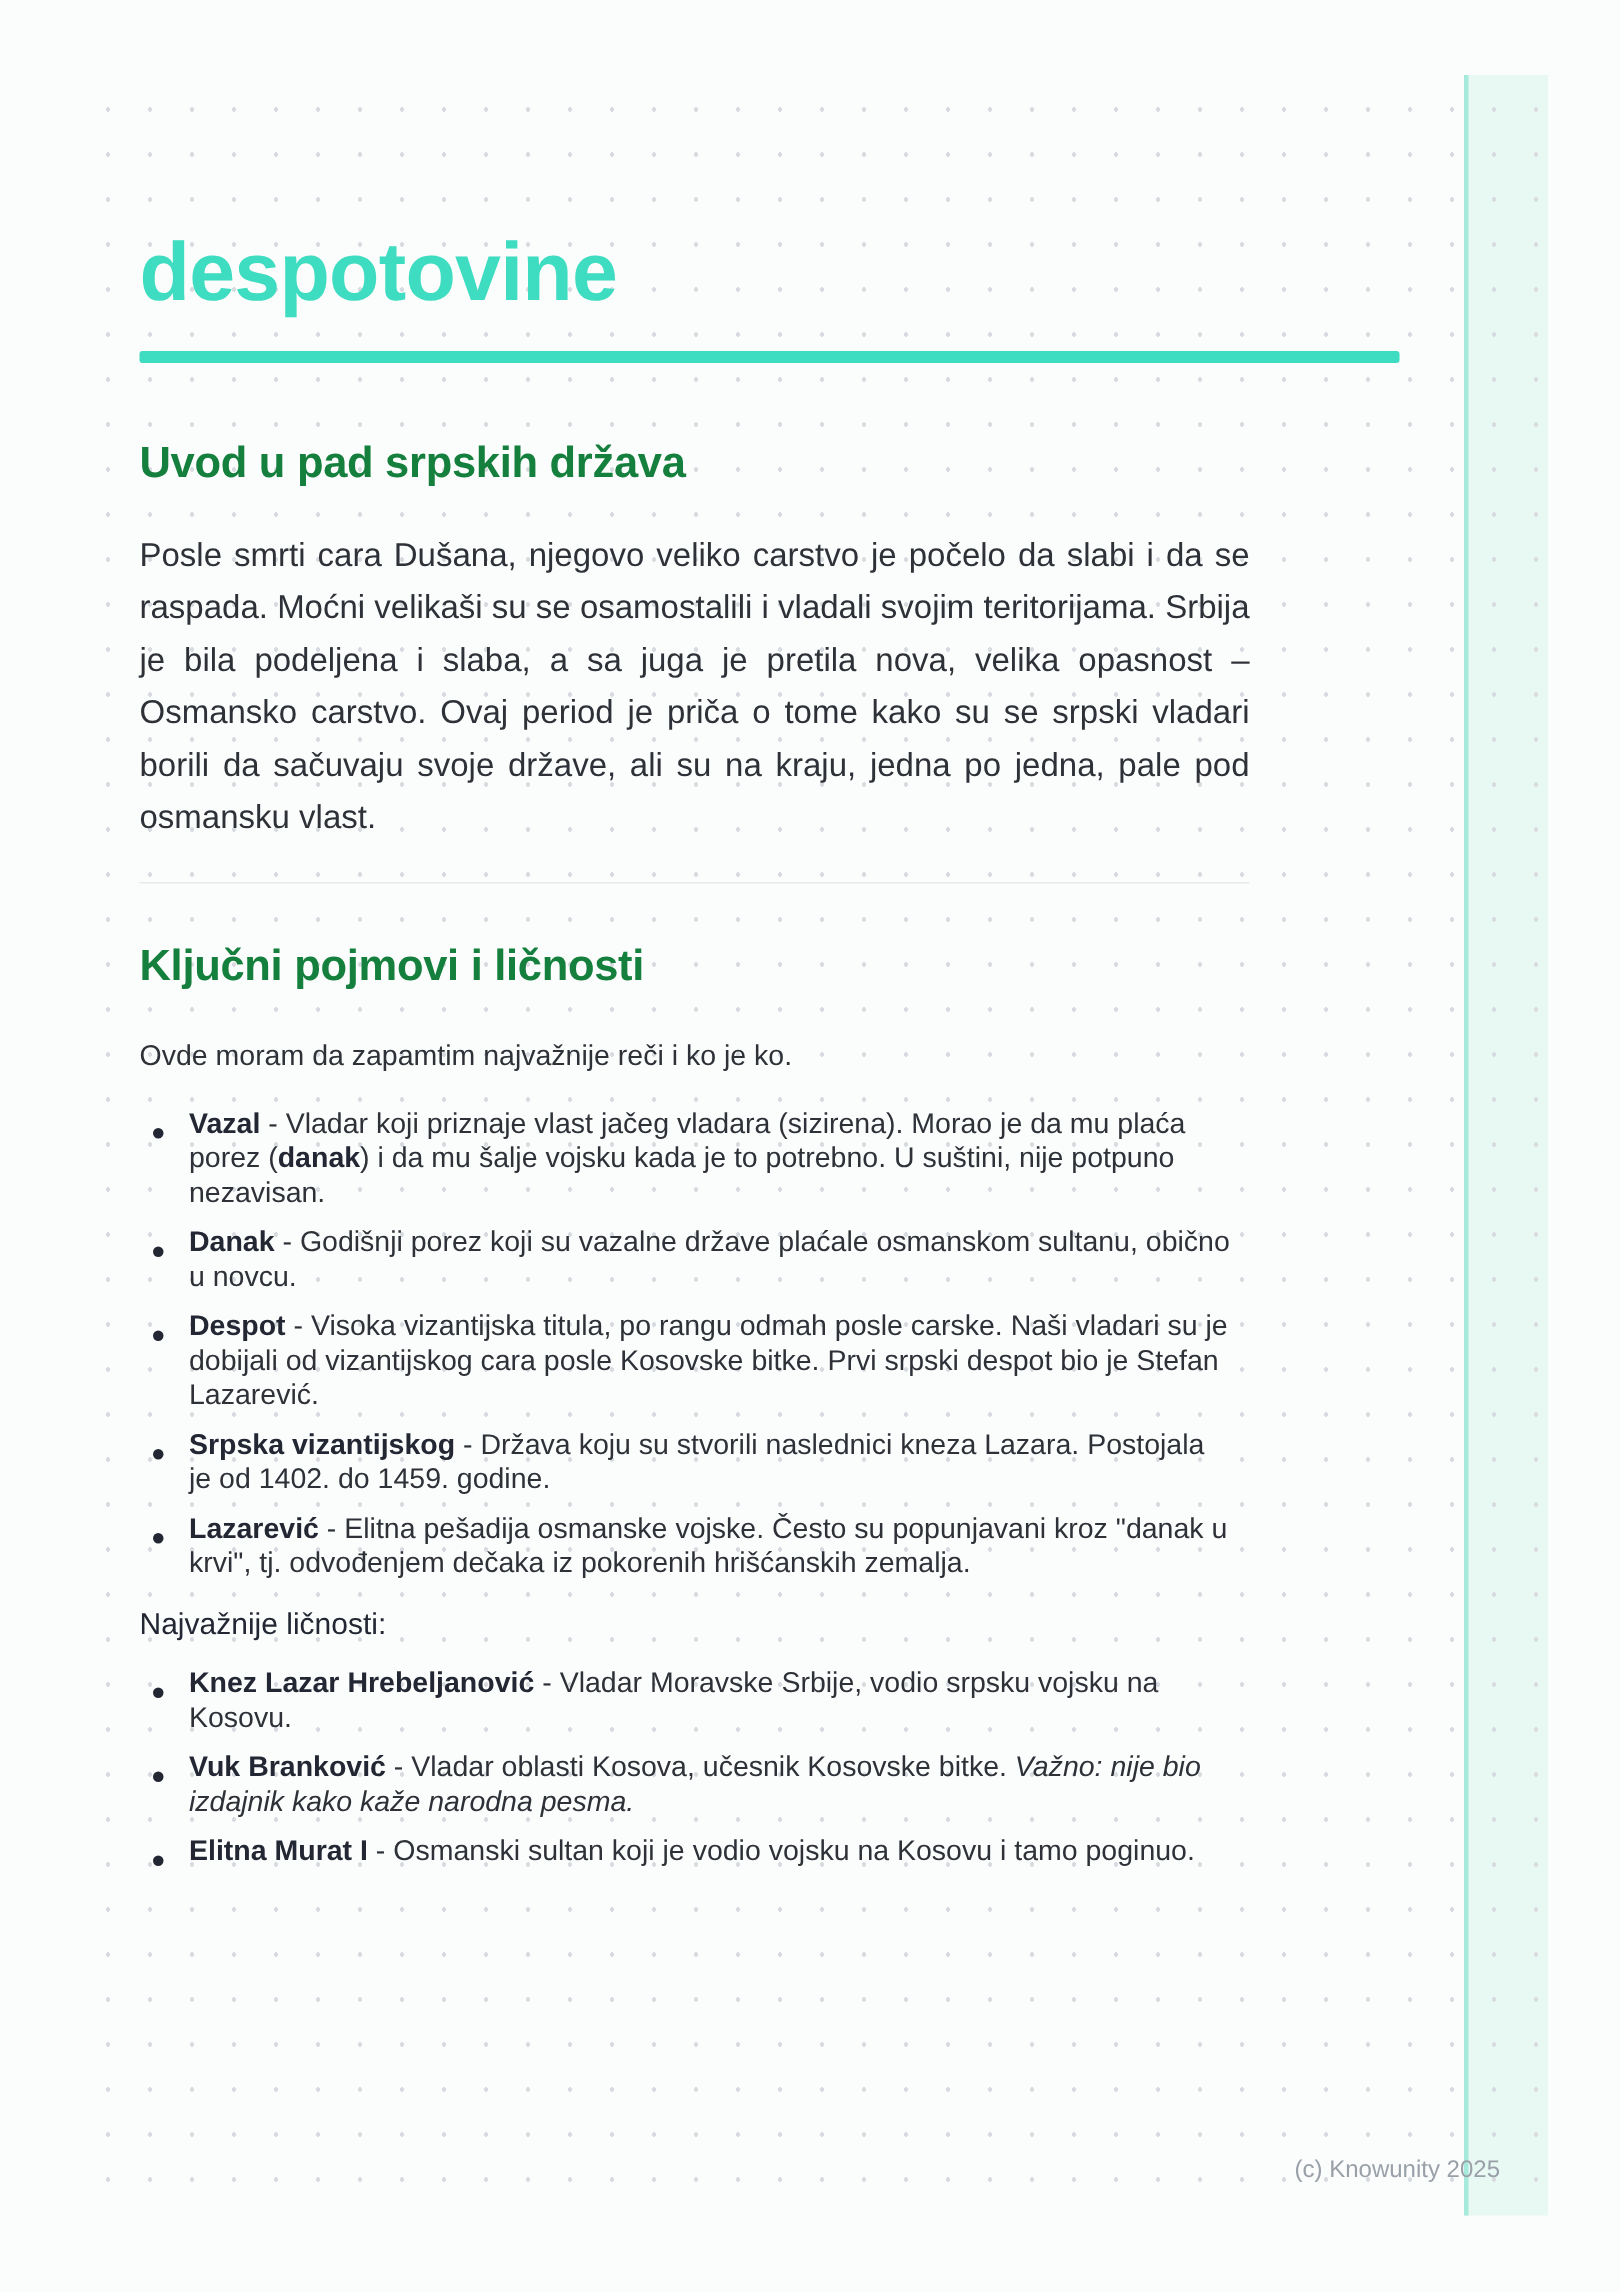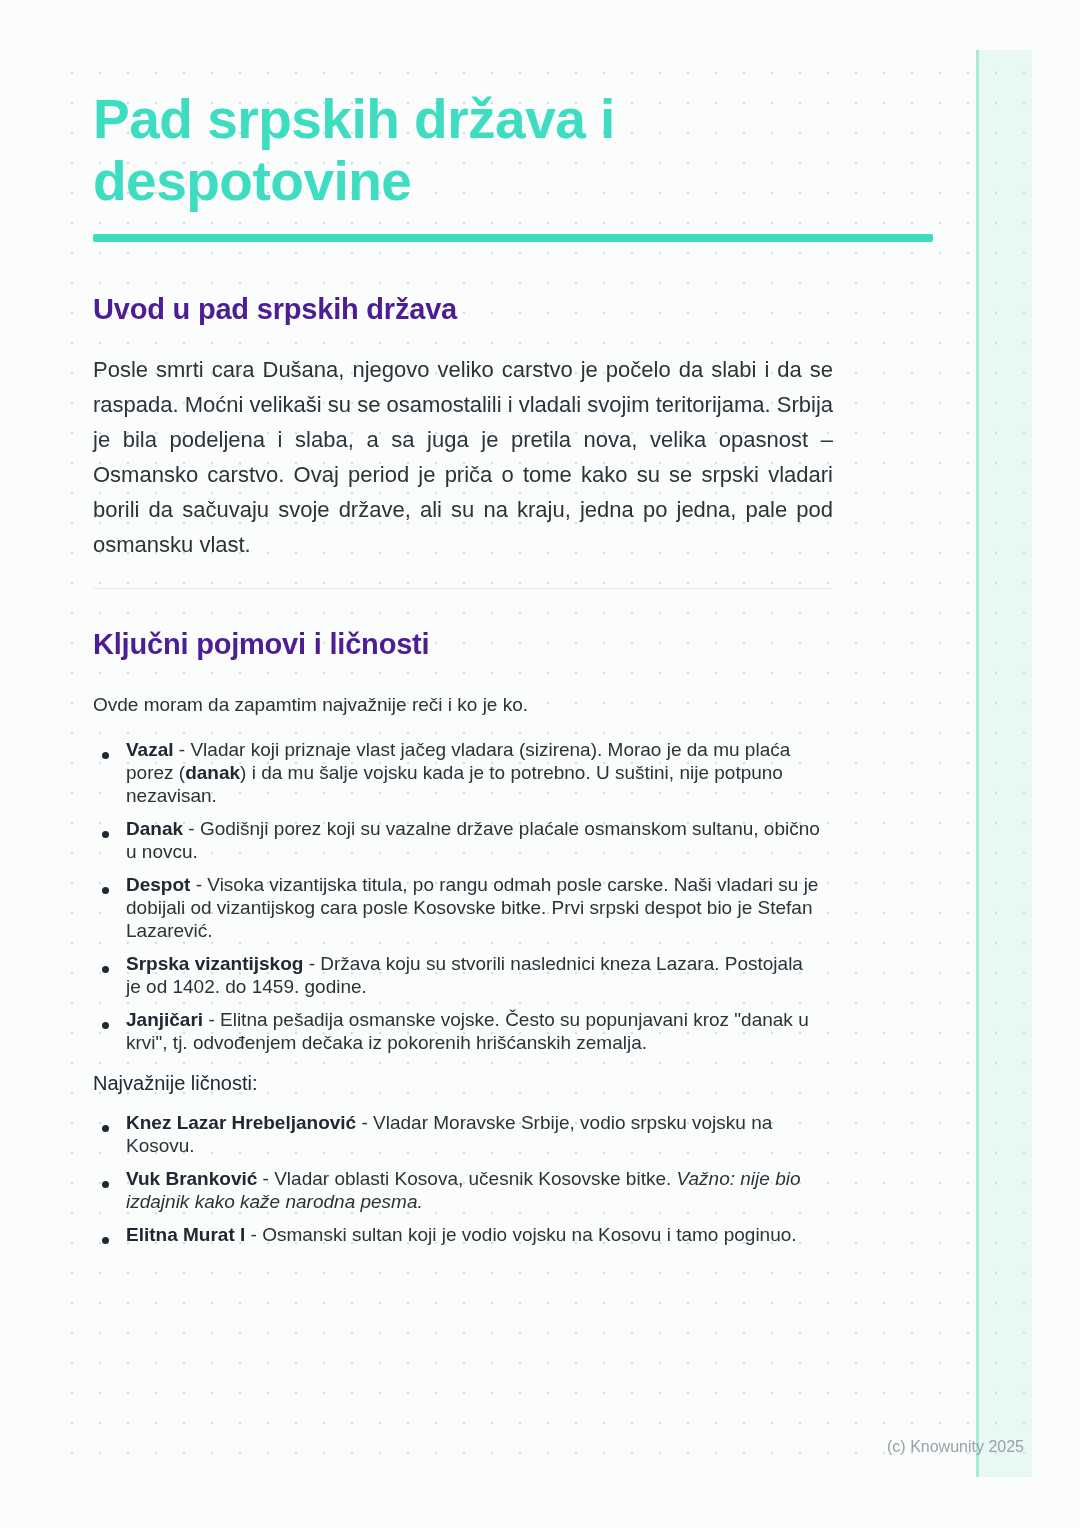--- a/index.html
+++ b/index.html
@@ -52,21 +52,21 @@
     margin-top: 22px;
     width: 840px;
     height: 8px;
     background: #3EDCC0;
     border-radius: 2px;
   }
   h2.section-heading {
     font-size: 29px;
     line-height: 34px;
     font-weight: bold;
-    color: #4c1d95;
+    color: #15803d;
     letter-spacing: -0.2px;
   }
   .h2-intro { margin-top: 50px; }
   .h2-terms { margin-top: 38px; }
   p.body-par {
     margin-top: 26px;
     font-size: 22px;
     line-height: 35px;
     text-align: justify;
     width: 740px;
@@ -106,37 +106,37 @@
   p.subheading {
     margin-top: 18px;
     font-size: 20px;
     font-weight: normal;
     color: #222733;
   }
   .people-list { margin-top: 14px; }
   .watermark {
     position: absolute;
     top: 1438px;
-    right: 56px;
+    right: 80px;
     font-size: 16px;
     color: #99A0A8;
     z-index: 3;
   }
 </style>
 </head>
 <body>
 
 <div class="page">
 
   <div class="strip"></div>
   <div class="dots"></div>
 
   <div class="content">
 
-    <h1 class="title"><span>Pad srpskih država i</span><br><span>despotovine</span></h1>
+    <h1 class="title"><br><span>despotovine</span></h1>
 
     <div class="rule"></div>
 
     <h2 class="section-heading h2-intro">Uvod u pad srpskih država</h2>
 
     <p class="body-par">Posle smrti cara Dušana, njegovo veliko carstvo je počelo da slabi i da se raspada. Moćni velikaši su se osamostalili i vladali svojim teritorijama. Srbija je bila podeljena i slaba, a sa juga je pretila nova, velika opasnost – Osmansko carstvo. Ovaj period je priča o tome kako su se srpski vladari borili da sačuvaju svoje države, ali su na kraju, jedna po jedna, pale pod osmansku vlast.</p>
 
     <div class="divider"></div>
 
     <h2 class="section-heading h2-terms">Ključni pojmovi i ličnosti</h2>
@@ -150,21 +150,21 @@
       <li>
         <span class="bullet-dot"></span><strong class="term">Danak</strong><span> - </span><span>Godišnji porez koji su vazalne države plaćale osmanskom sultanu, obično u novcu.</span>
       </li>
       <li>
         <span class="bullet-dot"></span><strong class="term">Despot</strong><span> - </span><span>Visoka vizantijska titula, po rangu odmah posle carske. Naši vladari su je dobijali od vizantijskog cara posle Kosovske bitke. Prvi srpski despot bio je Stefan Lazarević.</span>
       </li>
       <li>
         <span class="bullet-dot"></span><strong class="term">Srpska vizantijskog</strong><span> - </span><span>Država koju su stvorili naslednici kneza Lazara. Postojala je od 1402. do 1459. godine.</span>
       </li>
       <li>
-        <span class="bullet-dot"></span><strong class="term">Janjičari</strong><span> - </span><span>Elitna pešadija osmanske vojske. Često su popunjavani kroz "danak u krvi", tj. odvođenjem dečaka iz pokorenih hrišćanskih zemalja.</span>
+        <span class="bullet-dot"></span><strong class="term">Lazarević</strong><span> - </span><span>Elitna pešadija osmanske vojske. Često su popunjavani kroz "danak u krvi", tj. odvođenjem dečaka iz pokorenih hrišćanskih zemalja.</span>
       </li>
     </ul>
 
     <p class="subheading">Najvažnije ličnosti:</p>
 
     <ul class="note-list people-list">
       <li>
         <span class="bullet-dot"></span><strong class="term">Knez Lazar Hrebeljanović</strong><span> - </span><span>Vladar Moravske Srbije, vodio srpsku vojsku na Kosovu.</span>
       </li>
       <li>

